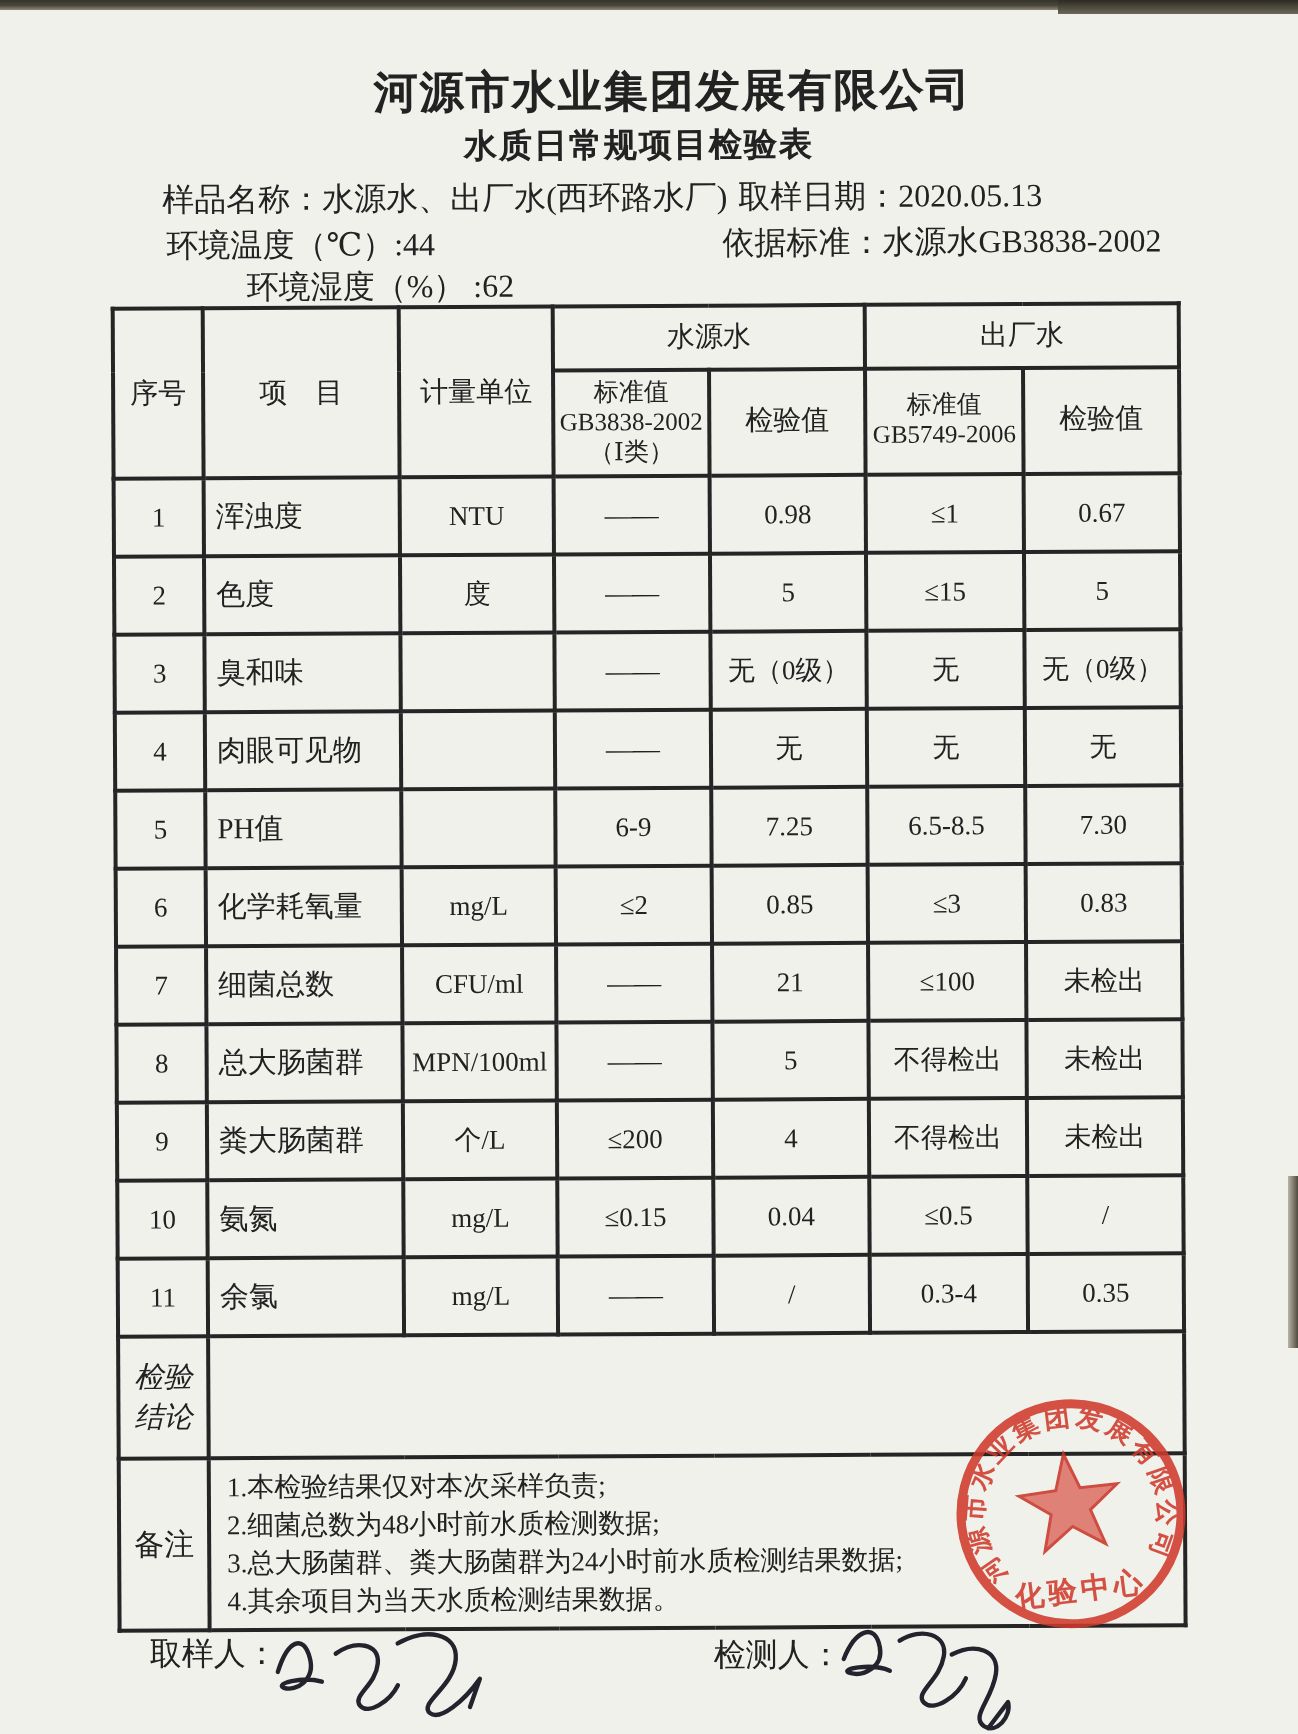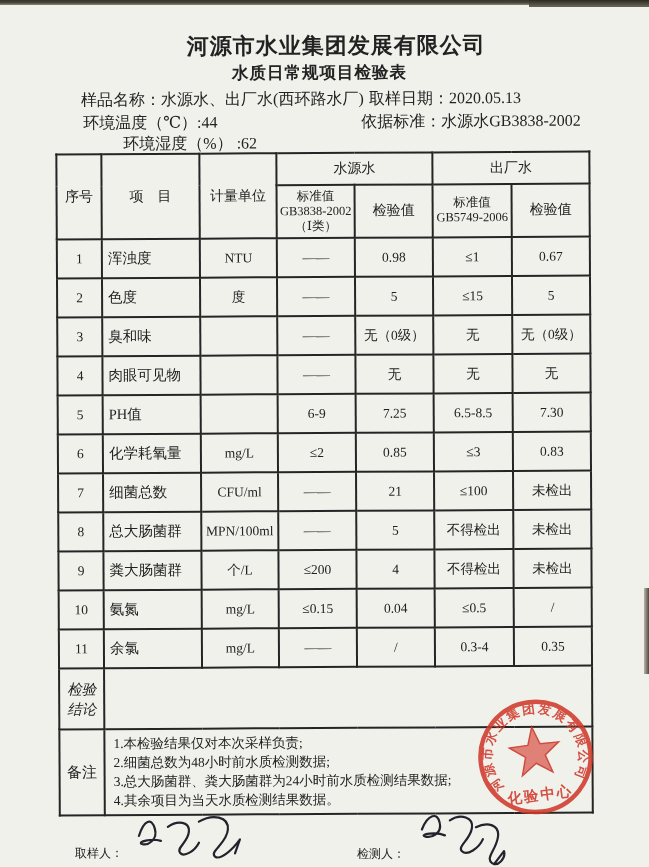--- a/index.html
+++ b/index.html
@@ -44,21 +44,21 @@
   .report .small{font-size:12.5px;line-height:15px;}
   .preline{white-space:pre-line;margin-top:42px;}
   .report td.item{text-align:left;padding-left:5px;font-size:14.5px;margin-left:36px;}
   .report td.val{font-size:13.5px;}
   .concl-label{font-size:14.5px;line-height:20px;font-style:italic;}
   .remarks-label{font-size:15px;}
   .remarks-content{text-align:left !important;padding:4px 4px 4px 8px !important;
     font-size:13.5px;line-height:19px;vertical-align:middle;}
   .remark-line{white-space:nowrap;}
 
-  .sig-label{position:absolute;font-size:12px;white-space:nowrap;margin-top:28px;}
+  .sig-label{position:absolute;font-size:16px;white-space:nowrap;}
   .sig-sampler{left:73px;top:816px;}
   .sig-tester{left:355px;top:818px;}
 
   svg.overlay{position:absolute;left:0;top:0;z-index:5;pointer-events:none;}
 </style>
 </head>
 <body>
 
 <div class="edge-top"></div>
 <div class="edge-top-right"></div>

